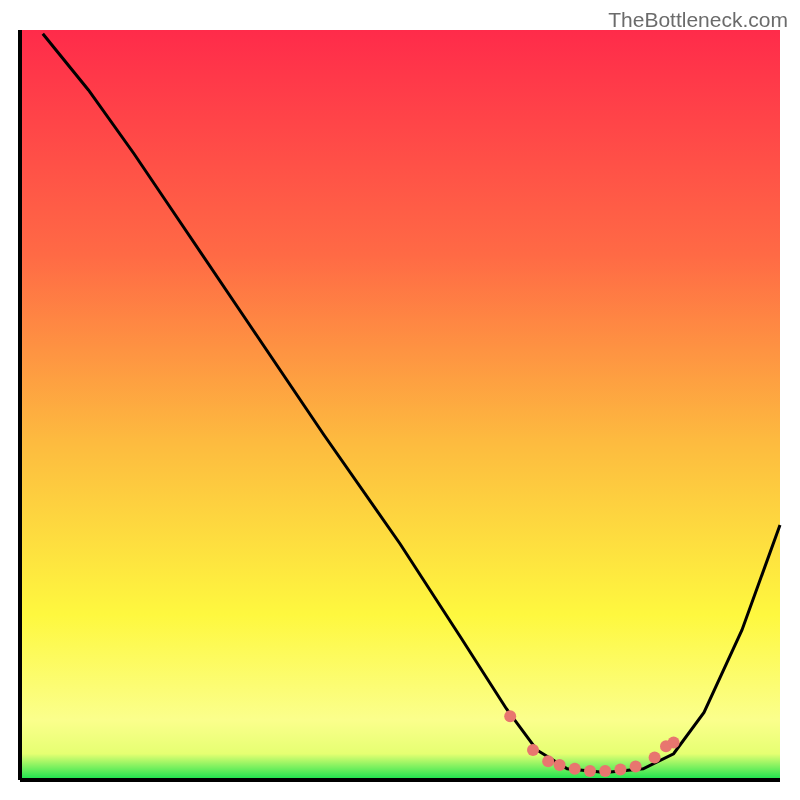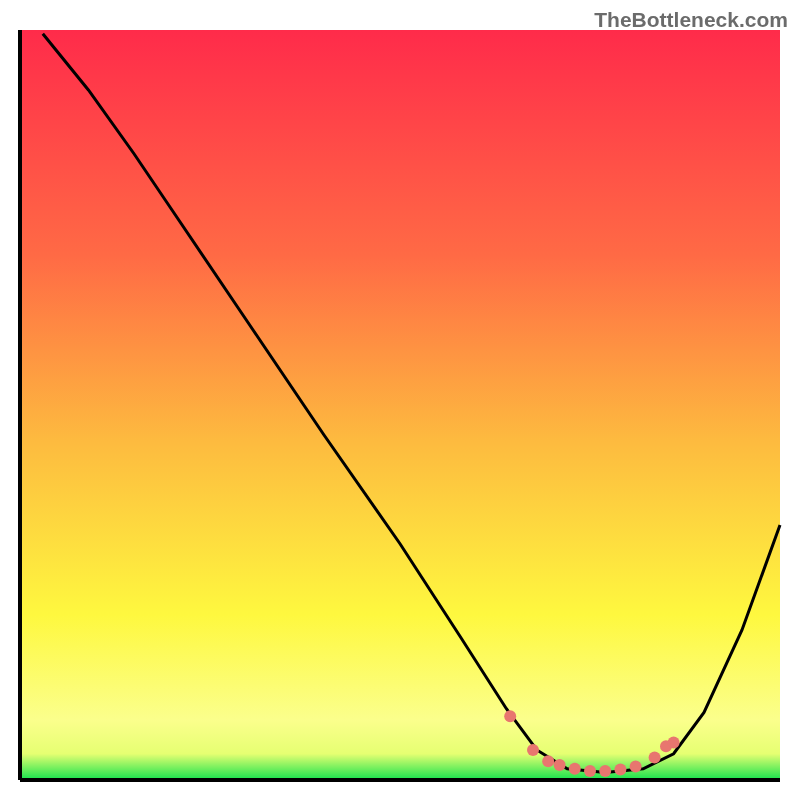--- a/index.html
+++ b/index.html
@@ -1,18 +1,18 @@
 <!DOCTYPE html>
 <html><head>
 <meta charset="utf-8">
 <style>
 * { margin: 0; padding: 0; box-sizing: border-box; }
 body { width: 800px; height: 800px; background: white; position: relative; font-family: Arial, sans-serif; }
 .chart-container { position: absolute; top: 0; left: 0; width: 800px; height: 800px; }
-.attribution { position: absolute; top: 8px; right: 12px; color: #6b6b6b; font-size: 21px; font-weight: 700; }
+.attribution { position: absolute; top: 8px; right: 12px; color: #6b6b6b; font-size: 21px; font-weight: 400; }
 svg { display: block; }
 </style>
 </head>
 <body>
 
 <div class="chart-container">
   <div class="attribution">TheBottleneck.com</div>
   <svg id="chart-svg" width="800" height="800">
       <defs>
         <linearGradient id="bg-grad" x1="0" y1="0" x2="0" y2="1">

